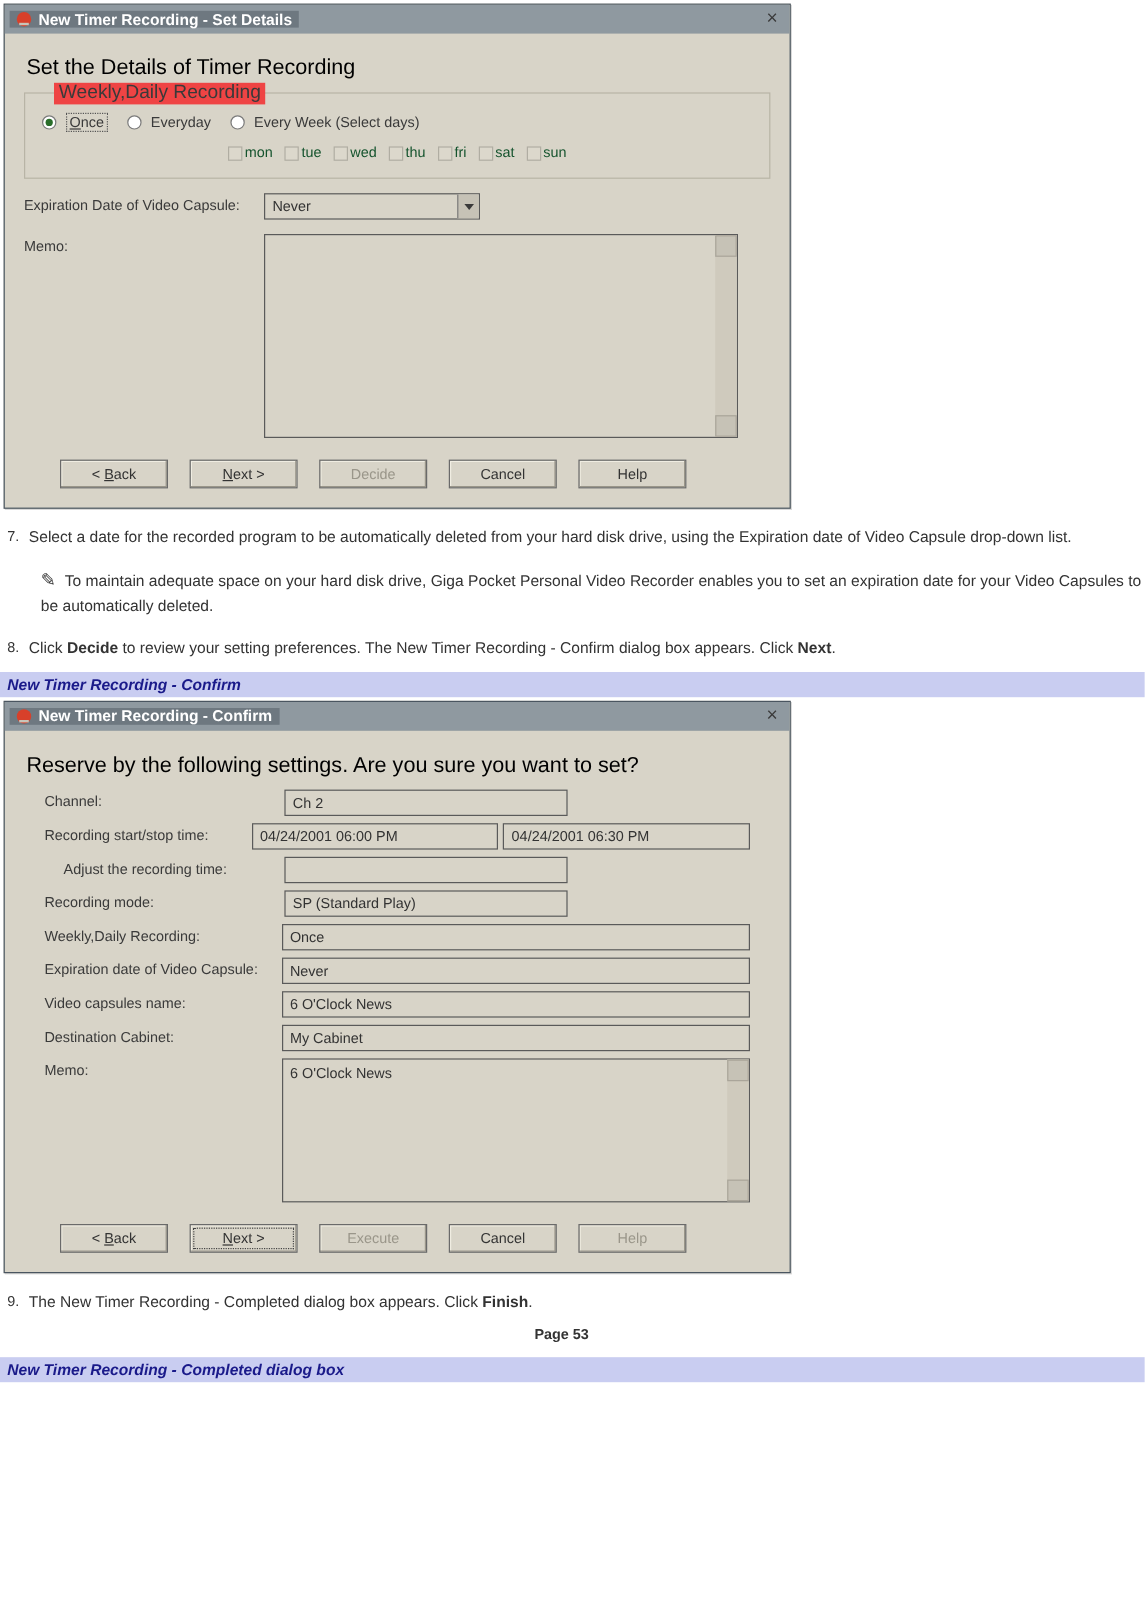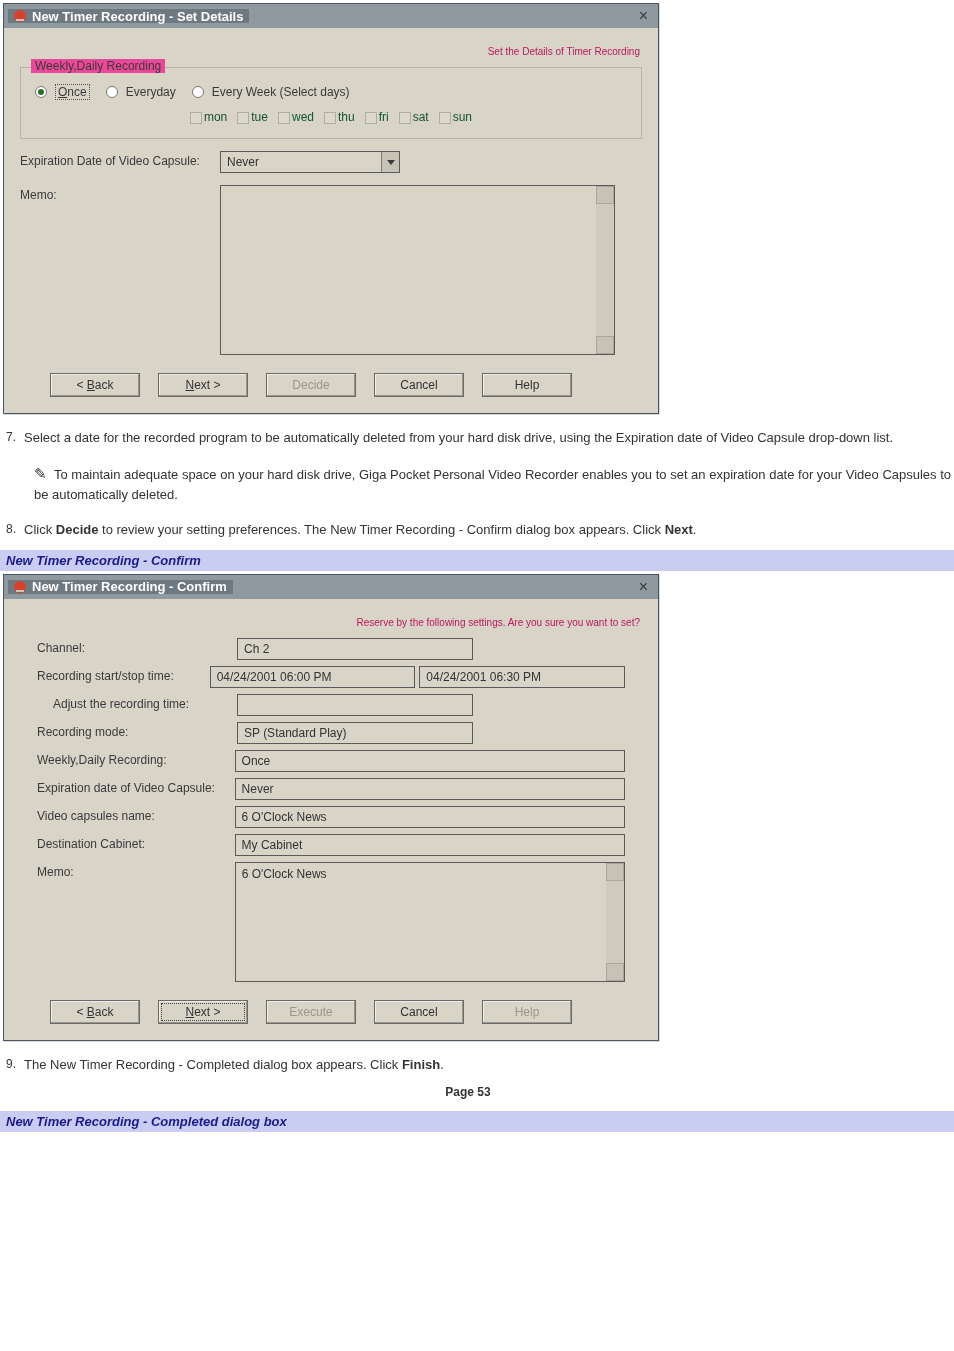--- a/index.html
+++ b/index.html
@@ -35,33 +35,33 @@
     padding: 0 6px 0 4px;
   }
   .title-icon {
     width: 16px; height: 16px; margin-right: 4px;
     display: flex; align-items: center; justify-content: center;
   }
   .title-text { font-weight: bold; font-size: 13px; }
   .titlebar-spacer { flex: 1; }
   .close-x { font-size: 16px; color: #3a3a3a; padding: 0 6px; cursor: default; }
   .dialog-body { padding: 12px 16px 16px 16px; }
-  .instr { font-size: 10px; color: #be185d; margin: 6px 2px 10px 2px; text-align: right; }
+  .instr { font-size: 18px; color: #000000; margin: 6px 2px 10px 2px; }
   .fieldset {
     border: 1px solid #b8b4a6;
     padding: 10px 14px 14px 14px;
     margin: 0;
     position: relative;
   }
   .fieldset-legend {
     position: absolute;
-    top: -9px; left: 10px;
-    background: #ec4899;
+    top: -9px; left: 24px;
+    background: #ef4444;
     padding: 0 4px;
-    font-size: 12px;
+    font-size: 16px;
     color: #3a3a3a;
   }
   .radio-row { display: flex; align-items: center; gap: 6px; margin: 6px 0 10px 0; }
   .radio {
     width: 12px; height: 12px; border-radius: 50%;
     border: 1px solid #7a7a7a; background: #fff; display: inline-block;
     position: relative; margin-right: 2px;
   }
   .radio.checked::after {
     content: ""; position: absolute; left: 2px; top: 2px;

